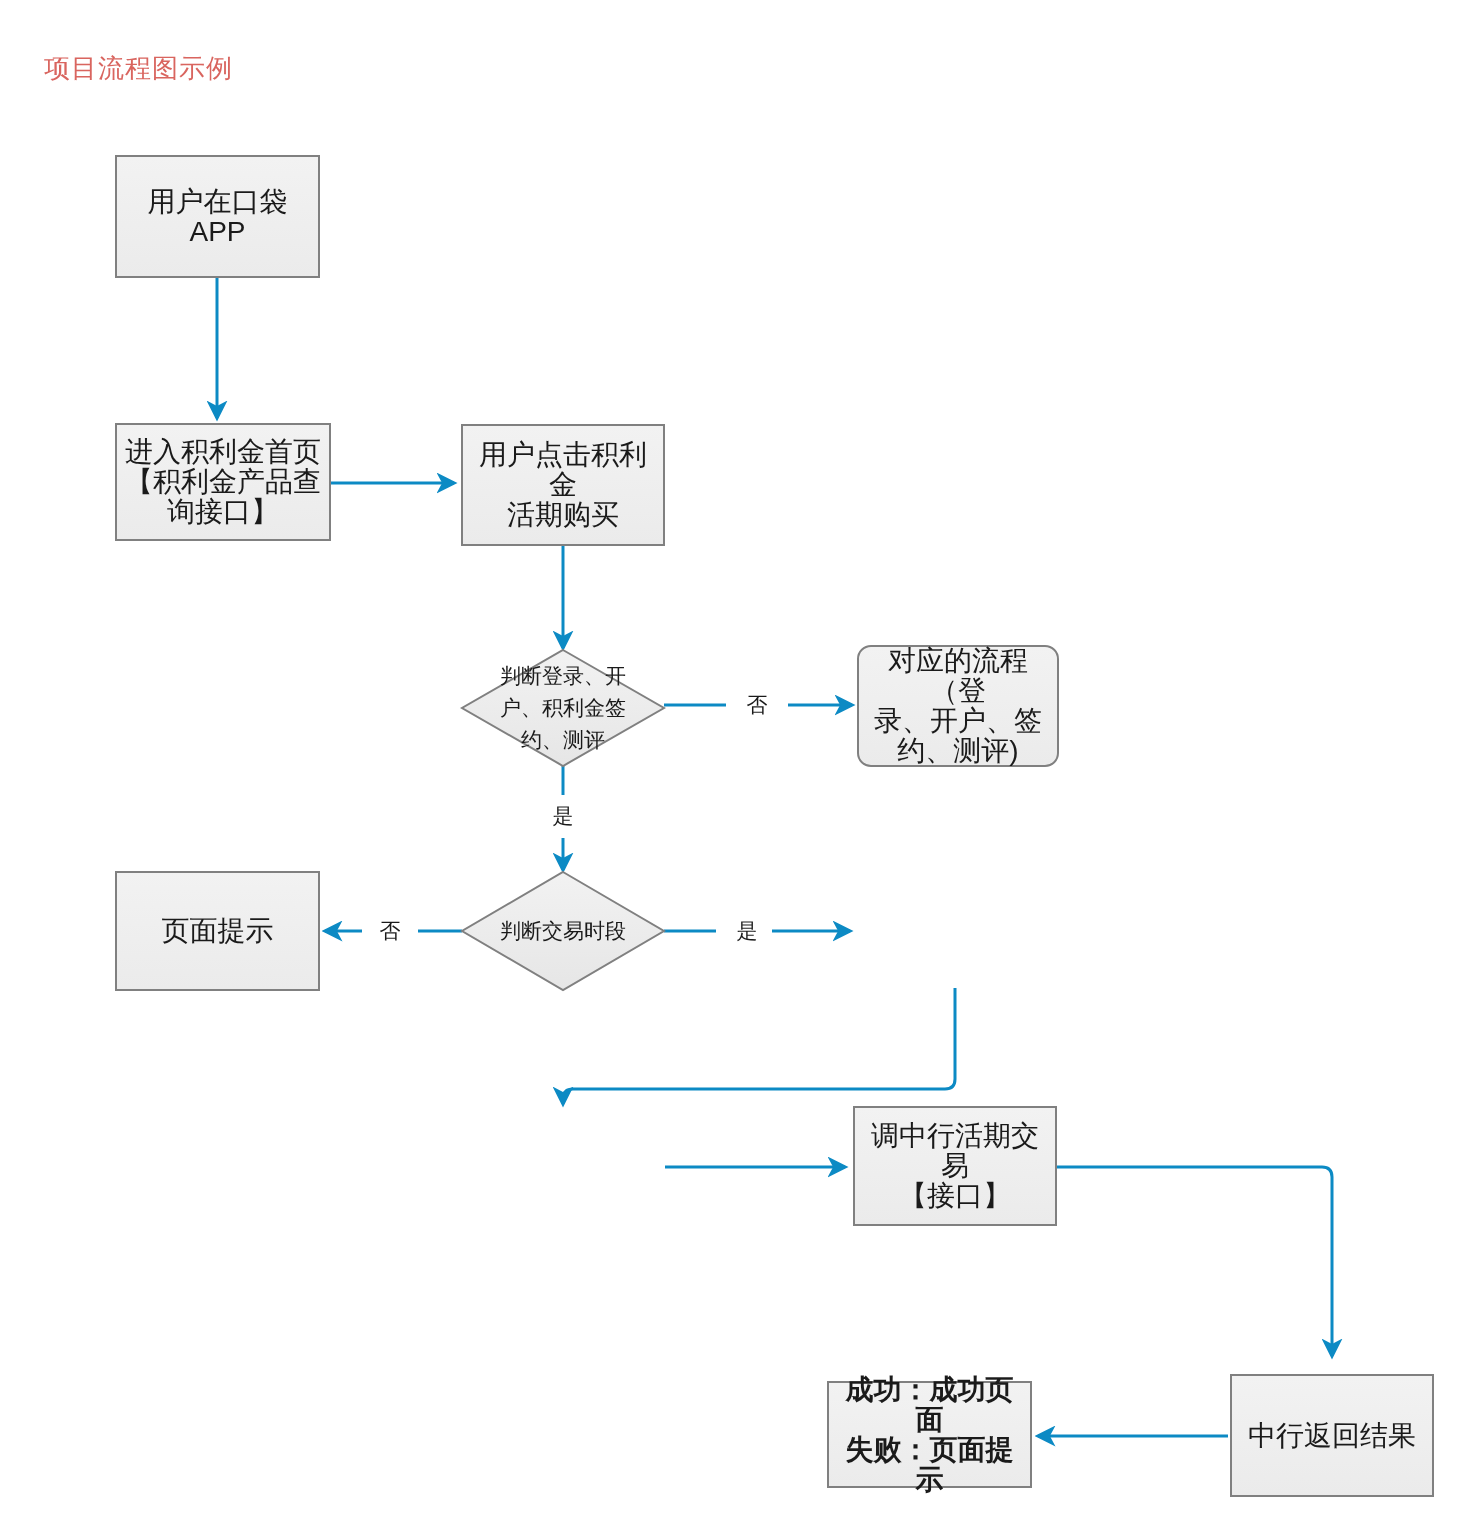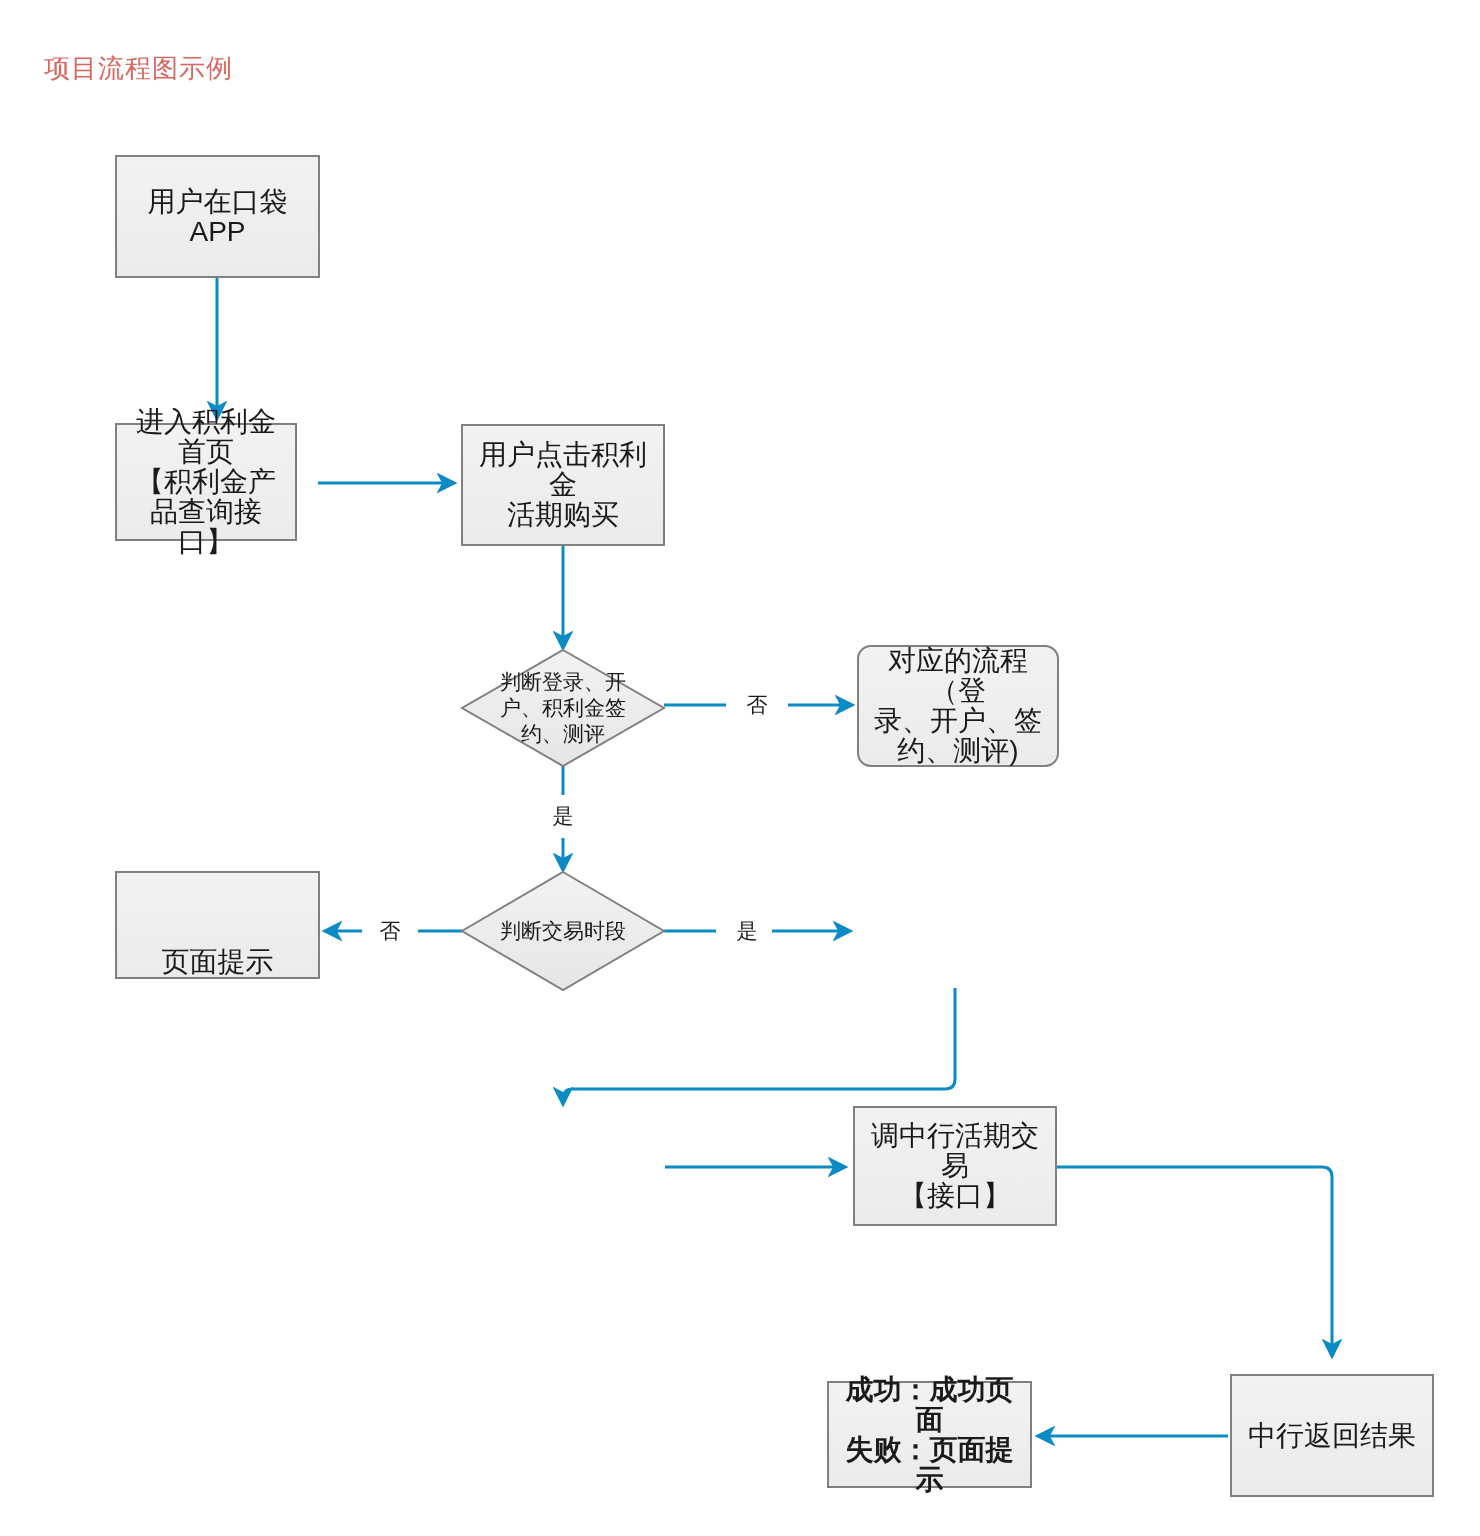--- a/index.html
+++ b/index.html
@@ -56,21 +56,21 @@
     border-radius: 14px;
   }
   .diamond {
     position: absolute;
     display: flex;
     align-items: center;
     justify-content: flex-end;
     text-align: center;
     color: #1a1a1a;
     font-size: 21px;
-    line-height: 26px;
+    line-height: 32px;
   }
   .diamond .dshape {
     position: absolute;
     left: 0; top: 0; right: 0; bottom: 0;
   }
   .diamond .txt {
     position: relative;
     z-index: 2;
     white-space: pre-line;
     width: 100%;
@@ -124,21 +124,21 @@
       <path d="M 1057 1167 L 1322 1167 Q 1332 1167 1332 1177 L 1332 1356" marker-end="url(#arrow)"></path>
 
       <path d="M 1228 1436 L 1038 1436" marker-end="url(#arrow)"></path>
     </g>
   </svg>
 
   <div class="node" style="left:115px; top:155px; width:205px; height:123px;">
     <span class="txt">用户在口袋APP</span>
   </div>
 
-  <div class="node" style="left:115px; top:423px; width:182px; height:118px;">
+  <div class="node" style="left:115px; top:423px; width:216px; height:118px;">
     <span class="txt">进入积利金首页
 【积利金产品查询接口】</span>
   </div>
 
   <div class="node" style="left:461px; top:424px; width:204px; height:122px;">
     <span class="txt">用户点击积利金
 活期购买</span>
   </div>
 
   <div class="diamond" style="left:460px; top:648px; width:206px; height:120px;">
@@ -162,21 +162,21 @@
 约、测评)</span>
   </div>
 
   <div class="diamond" style="left:460px; top:870px; width:206px; height:122px;">
     <svg class="dshape" viewBox="0 0 206 122" preserveAspectRatio="none">
       <polygon points="103,2 204,61 103,120 2,61" fill="url(#gradA)" stroke="#808080" stroke-width="2"></polygon>
     </svg>
     <span class="txt">判断交易时段</span>
   </div>
 
-  <div class="node" style="left:115px; top:871px; width:205px; height:108px;align-items:flex-end;">
+  <div class="node" style="left:115px; top:871px; width:205px; height:120px;">
     <span class="txt">页面提示</span>
   </div>
 
 
 
   <div class="node" style="left:853px; top:1106px; width:204px; height:120px;">
     <span class="txt">调中行活期交易
 【接口】</span>
   </div>
 

